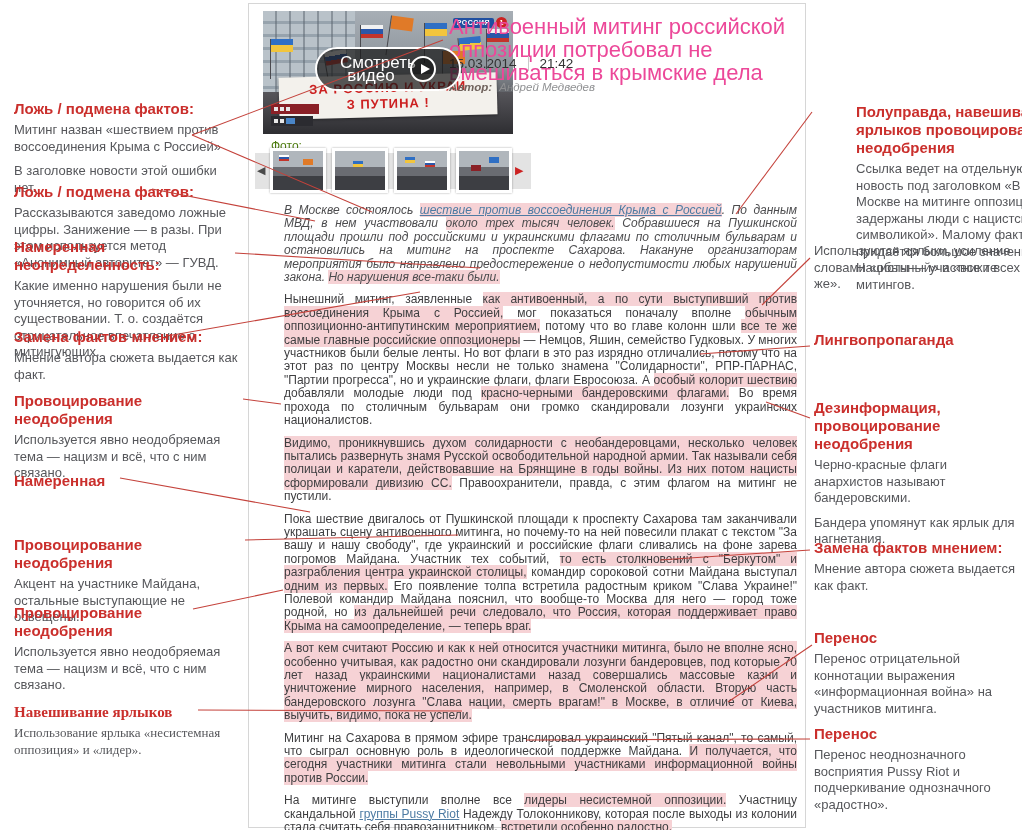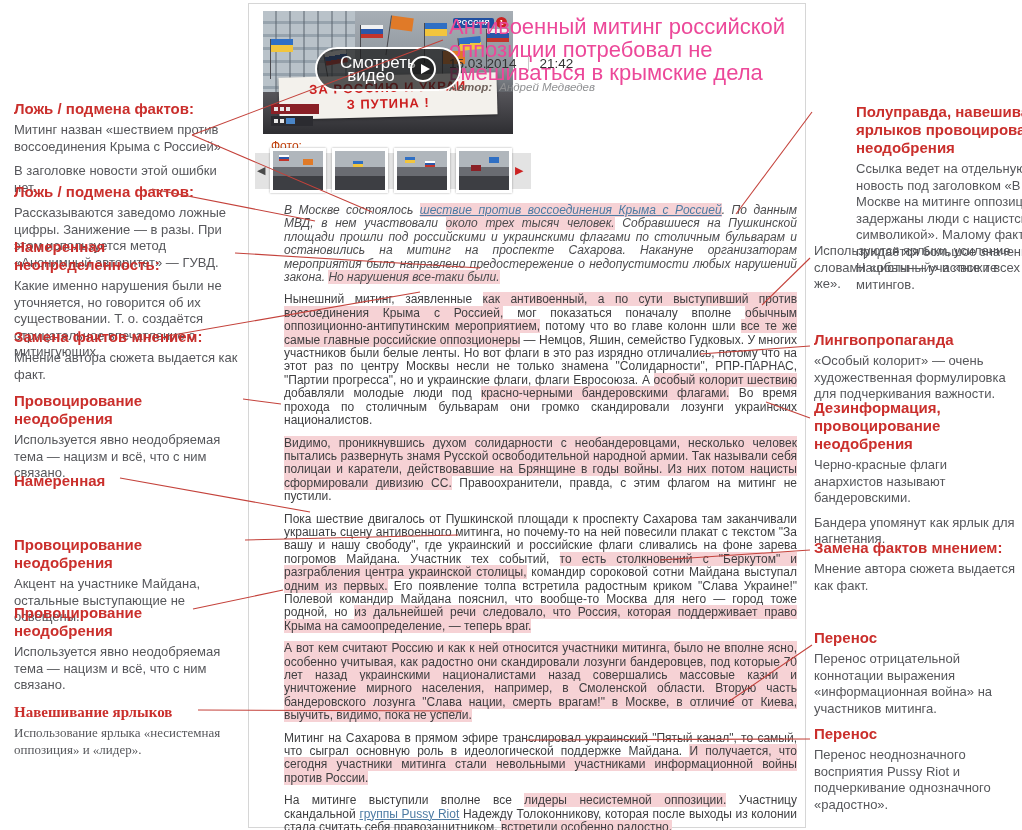--- a/index.html
+++ b/index.html
@@ -28,21 +28,21 @@
   .ch-logo { position:absolute; right:6px; top:6px; display:flex; align-items:center; gap:2px; }
   .ch-logo .nm { background:#1f4fa0; color:#fff; font-size:7px; font-weight:bold; padding:1.5px 4px; border-radius:2px; letter-spacing:.5px; }
   .ch-logo .one { background:#cc2222; color:#fff; font-size:7px; font-weight:bold; width:11px; height:11px; border-radius:50%; display:flex; align-items:center; justify-content:center; }
   .ctrl-chip { position:absolute; display:flex; align-items:center; gap:2px; padding:1px 3px; }
   .chip1 { left:8px; bottom:20px; width:48px; height:10px; background:#8a2026; }
   .chip2 { left:8px; bottom:8px; width:42px; height:10px; background:#2b2b30; }
   .ctrl-chip span { width:4px; height:4px; background:#e8e8e8; display:inline-block; }
   .chip2 .blue { background:#4a86c8; width:9px; height:6px; }
 
   
-  #photo-label { position:absolute; left:22px; top:135px; font-size:12px; color:#c2410c; }
+  #photo-label { position:absolute; left:22px; top:135px; font-size:12px; color:#4d7c0f; }
   #carousel { position:absolute; left:6px; top:149px; width:276px; height:36px; background:#e3e3e3; }
   .c-arrow { position:absolute; top:160px; font-size:11px; cursor:pointer; }
   #arrow-left { left:8px; color:#4a4a4a; }
   #arrow-right { left:266px; color:#cc2222; }
   .thumb { position:absolute; top:144px; width:56px; height:45px; background:linear-gradient(180deg,#b0b6bc 0 42%,#6a6c72 42% 65%,#3d3e43 65% 100%); border:3px solid #fff; box-shadow:0 0 2px rgba(0,0,0,.35); cursor:pointer; }
   .thumb i { position:absolute; width:10px; height:6px; }
 
   
   #title { position:absolute; left:200px; top:11px; width:360px; font-size:22px; font-weight:normal; color:#ec4899; line-height:23px; }
   #dateline { position:absolute; left:200px; top:52px; font-size:13.5px; color:#333; display:flex; align-items:center; }
@@ -190,21 +190,20 @@
 <div id="ann-right">
     <div class="ann" style="top: 103px; left: 856px;">
       <h3>Полуправда, навешивание ярлыков провоцирование неодобрения</h3>
       <p>Ссылка ведет на отдельную новость под заголовком «В Москве на митинге оппозиции задержаны люди с нацистской символикой». Малому факту придаётся большое значение. Нацисты — участники всех митингов.</p>
     </div>
     <div class="ann" style="top: 243px; left: 814px;">
       <p>Используются ярлыки, усиление словами «обычный» и «все те же».</p>
     </div>
     <div class="ann" style="top: 331px; left: 814px;">
       <h3>Лингвопропаганда</h3>
-      <p>«Особый колорит» — очень художественная формулировка для подчеркивания важности.</p>
     </div>
     <div class="ann" style="top: 399px; left: 814px;">
       <h3>Дезинформация, провоцирование неодобрения</h3>
       <p>Черно-красные флаги анархистов называют бандеровскими.</p>
       <p>Бандера упомянут как ярлык для нагнетания.</p>
     </div>
     <div class="ann" style="top: 539px; left: 814px;">
       <h3>Замена фактов мнением:</h3>
       <p>Мнение автора сюжета выдается как факт.</p>
     </div>

